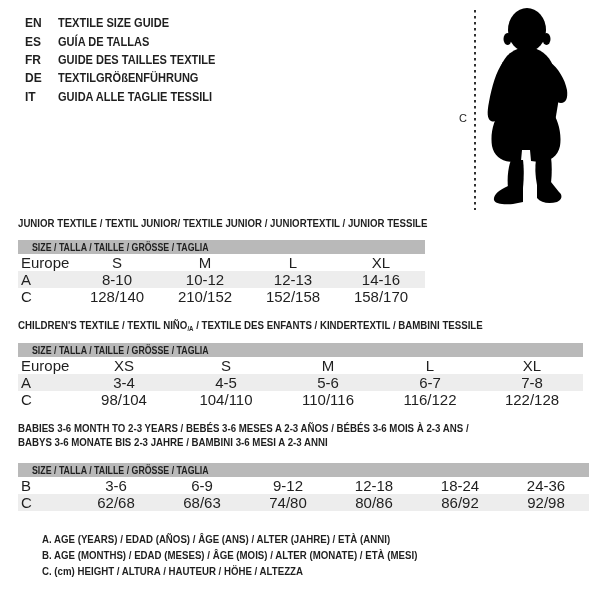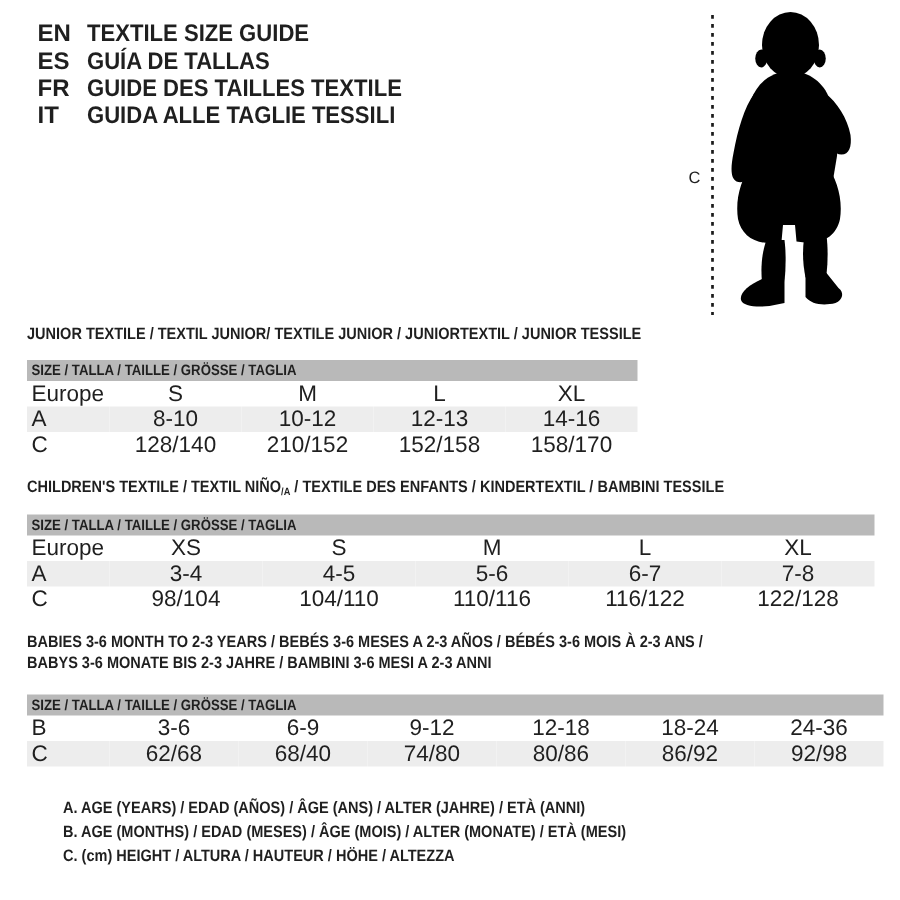--- a/index.html
+++ b/index.html
@@ -6,40 +6,40 @@
   .page{
     position:relative;width:600px;height:600px;background:#ffffff;overflow:hidden;
     font-family:"Liberation Sans",sans-serif;color:#1f1f1f;
   }
   
   .cx{display:inline-block;transform:scaleX(0.88);transform-origin:0 50%;white-space:nowrap;}
   .cx92{display:inline-block;transform:scaleX(0.92);transform-origin:0 50%;white-space:nowrap;}
 
   
   .langs{position:absolute;left:25px;top:14px;}
-  .lang-row{height:18.4px;display:flex;align-items:center;font-size:16px;font-weight:700;}
+  .lang-row{height:18.4px;display:flex;align-items:center;font-size:12px;font-weight:700;}
   .lang-code{width:33px;flex:0 0 33px;}
 
   
   .figure{position:absolute;left:455px;top:3px;}
   .figure text{font-family:"Liberation Sans",sans-serif;font-size:11px;fill:#1f1f1f;}
 
   
   .sec-title{position:absolute;left:18px;font-size:11px;font-weight:700;white-space:nowrap;}
   .t-junior{top:217px;}
   .t-children{top:319px;}
   .t-babies1{top:422px;text-align:right;}
   .t-babies2{top:436px;}
   .subscr{font-size:7px;vertical-align:-2px;}
 
   
   .tbl{position:absolute;left:18px;border-collapse:collapse;table-layout:fixed;}
   .tbl td{height:15px;padding:0;text-align:center;vertical-align:middle;font-size:15px;font-weight:400;color:#1f1f1f;}
   .tbl td.lft{text-align:left;padding-left:3px;}
-  .tbl tr.hdr td{background:#b9b9b9;height:14px;text-align:left;padding-left:3px;font-size:10px;font-weight:700;}
+  .tbl tr.hdr td{background:#b9b9b9;height:14px;text-align:left;padding-left:14px;font-size:10px;font-weight:700;}
   .tbl tr.alt td{background:#ededed;}
   .tbl-junior{top:240px;width:407px;}
   .tbl-children{top:343px;width:565px;}
   .tbl-babies{top:463px;width:571px;}
 
   
   .notes{position:absolute;left:18px;top:533px;}
   .note-line{height:16px;font-size:11px;font-weight:700;white-space:nowrap;margin-left:24px;}
 </style>
 </head>
@@ -52,20 +52,24 @@
       <span class="lang-code">EN</span>
       <span class="cx92">TEXTILE SIZE GUIDE</span>
     </div>
     <div class="lang-row">
       <span class="lang-code">ES</span>
       <span class="cx92">GUÍA DE TALLAS</span>
     </div>
     <div class="lang-row">
       <span class="lang-code">FR</span>
       <span class="cx92">GUIDE DES TAILLES TEXTILE</span>
+    </div>
+    <div class="lang-row">
+      <span class="lang-code">DE</span>
+      <span class="cx92">TEXTILGRÖßENFÜHRUNG</span>
     </div>
     <div class="lang-row">
       <span class="lang-code">IT</span>
       <span class="cx92">GUIDA ALLE TAGLIE TESSILI</span>
     </div>
   </div>
 
   <svg class="figure" width="140" height="212" viewBox="0 0 140 212" aria-hidden="true">
     <line x1="20" y1="7" x2="20" y2="207" stroke="#1a1a1a" stroke-width="1.8" stroke-dasharray="2.5,3.5"></line>
     <text x="4" y="119">C</text>
@@ -191,21 +195,21 @@
       <td>3-6</td>
       <td>6-9</td>
       <td>9-12</td>
       <td>12-18</td>
       <td>18-24</td>
       <td>24-36</td>
     </tr>
     <tr class="alt">
       <td class="lft">C</td>
       <td>62/68</td>
-      <td>68/40</td>
+      <td>68/63</td>
       <td>74/80</td>
       <td>80/86</td>
       <td>86/92</td>
       <td>92/98</td>
     </tr>
   </tbody>
     </table>
 
   <div class="notes">
     <div class="note-line"><span class="cx">A. AGE (YEARS) / EDAD (AÑOS) / ÂGE (ANS) / ALTER (JAHRE) / ETÀ (ANNI)</span></div>

